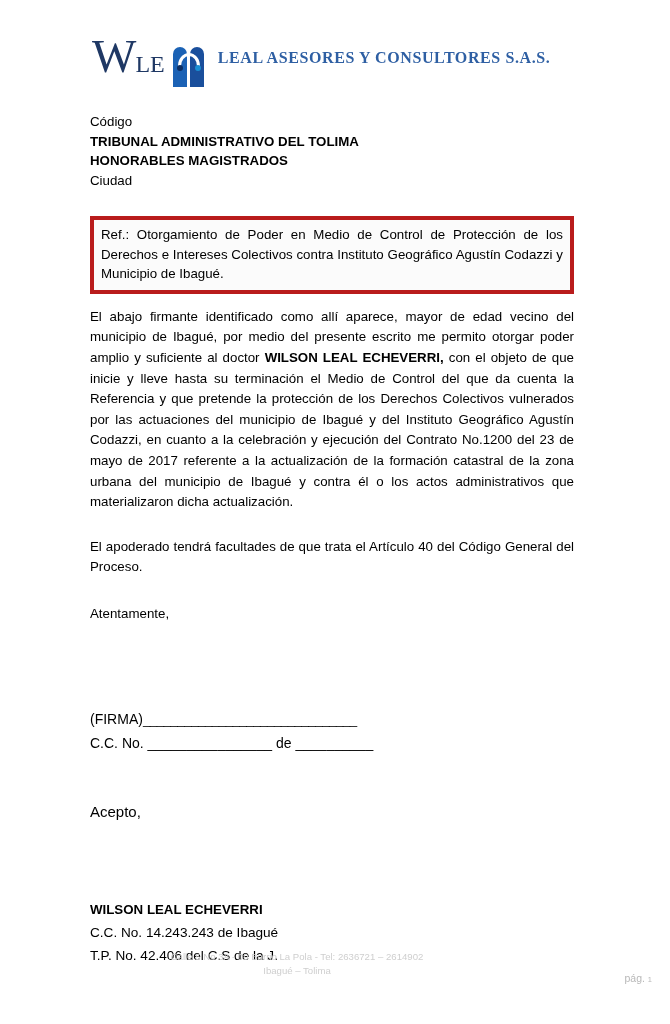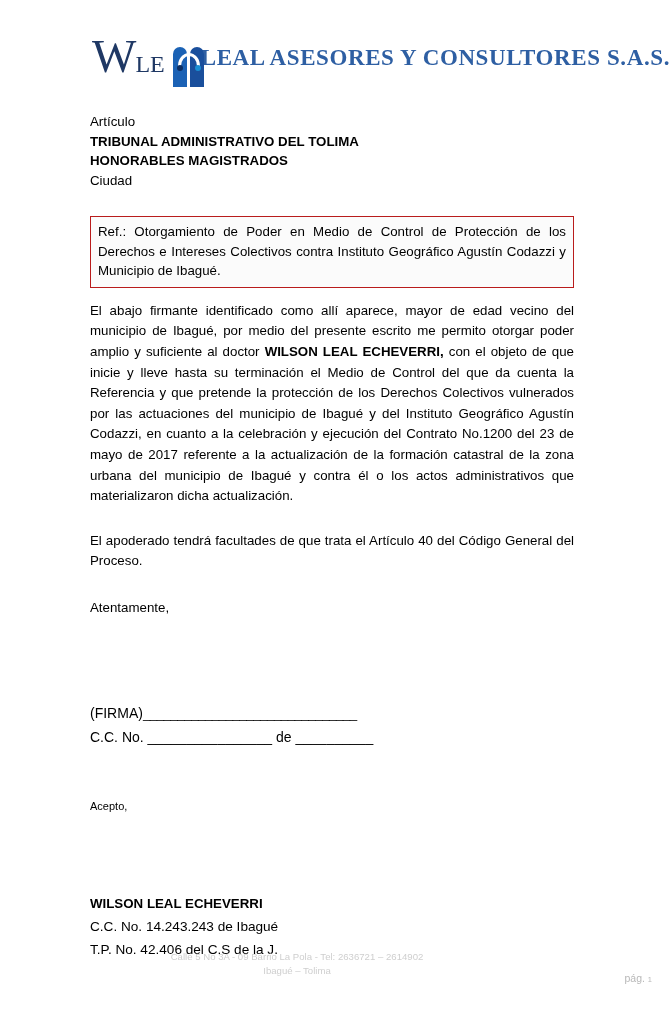--- a/index.html
+++ b/index.html
@@ -99,21 +99,21 @@
     border-radius: 50%;
     background: #0B2E63;
     top: 18px;
   }
   .logo-icon .dot.d1 { left: 4px; }
   .logo-icon .dot.d2 { left: 22px; background: #1A8FD4; }
 
   .logo-name {
     font-family: "Liberation Serif", serif;
     font-weight: 700;
-    font-size: 23px;
+    font-size: 16px;
     color: #2E5FA3;
     letter-spacing: 0.6px;
     white-space: nowrap;
     align-self: center;
     margin-top: 4px;
   }
 
   
   .content {
     position: absolute;
@@ -123,21 +123,21 @@
   }
 
   .addressee {
     font-size: 13.3px;
     line-height: 19.5px;
   }
   .addressee .b { font-weight: 700; }
 
   .ref-box {
     margin-top: 26px;
-    border: 1px solid #b91c1c;
+    border: 4px solid #b91c1c;
     background: #fbfbfb;
     padding: 5px 7px 6px 7px;
     box-sizing: border-box;
   }
   .ref-box p {
     margin: 0;
     font-size: 13.3px;
     line-height: 19.5px;
     text-align: justify;
     text-justify: inter-word;
@@ -174,21 +174,21 @@
     letter-spacing: -0.5px;
   }
   .cc-line {
     font-size: 14px;
     line-height: 25px;
     white-space: nowrap;
   }
 
   .accept {
     margin-top: 46px;
-    font-size: 11px;
+    font-size: 15px;
     line-height: 20px;
   }
 
   .signer {
     margin-top: 76px;
     font-size: 13.6px;
     line-height: 23px;
   }
   .signer .name {
     font-weight: 700;
@@ -235,21 +235,21 @@
       <div class="arc"></div>
       <div class="dot d1"></div>
       <div class="dot d2"></div>
     </div>
     <div class="logo-name">LEAL ASESORES Y CONSULTORES S.A.S.</div>
   </div>
 
   <div class="content">
 
     <div class="addressee">
-      <div>Artículo</div>
+      <div>Código</div>
       <div class="b">TRIBUNAL ADMINISTRATIVO DEL TOLIMA</div>
       <div class="b">HONORABLES MAGISTRADOS</div>
       <div>Ciudad</div>
     </div>
 
     <div class="ref-box">
       <p>Ref.: Otorgamiento de Poder en Medio de Control de Protección de los Derechos e Intereses Colectivos contra Instituto Geográfico Agustín Codazzi y Municipio de Ibagué.</p>
     </div>
 
     <p class="para"><span>El abajo firmante identificado como allí aparece, mayor de edad vecino del municipio de Ibagué, por medio del presente escrito me permito otorgar poder  amplio y suficiente al doctor </span><b>WILSON LEAL ECHEVERRI,</b><span> con el objeto de que inicie y lleve hasta su terminación el Medio de Control del que da cuenta la Referencia y que pretende la protección de los Derechos Colectivos vulnerados por las actuaciones del municipio de Ibagué y del Instituto Geográfico Agustín Codazzi, en cuanto a la celebración y ejecución del Contrato No.1200 del 23 de mayo de 2017 referente a la actualización de la formación catastral de la zona urbana del municipio de Ibagué y contra él o los actos administrativos que materializaron dicha actualización.</span></p>

